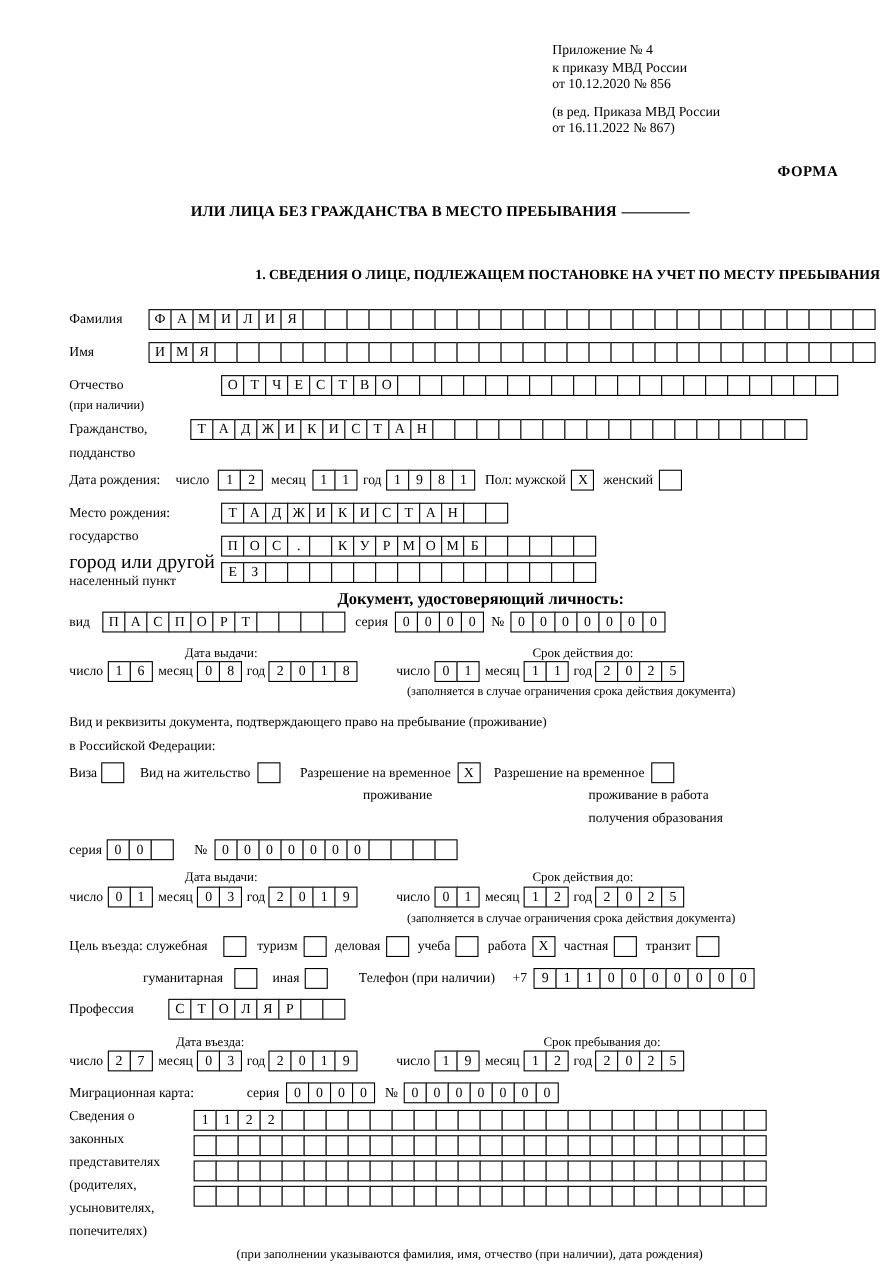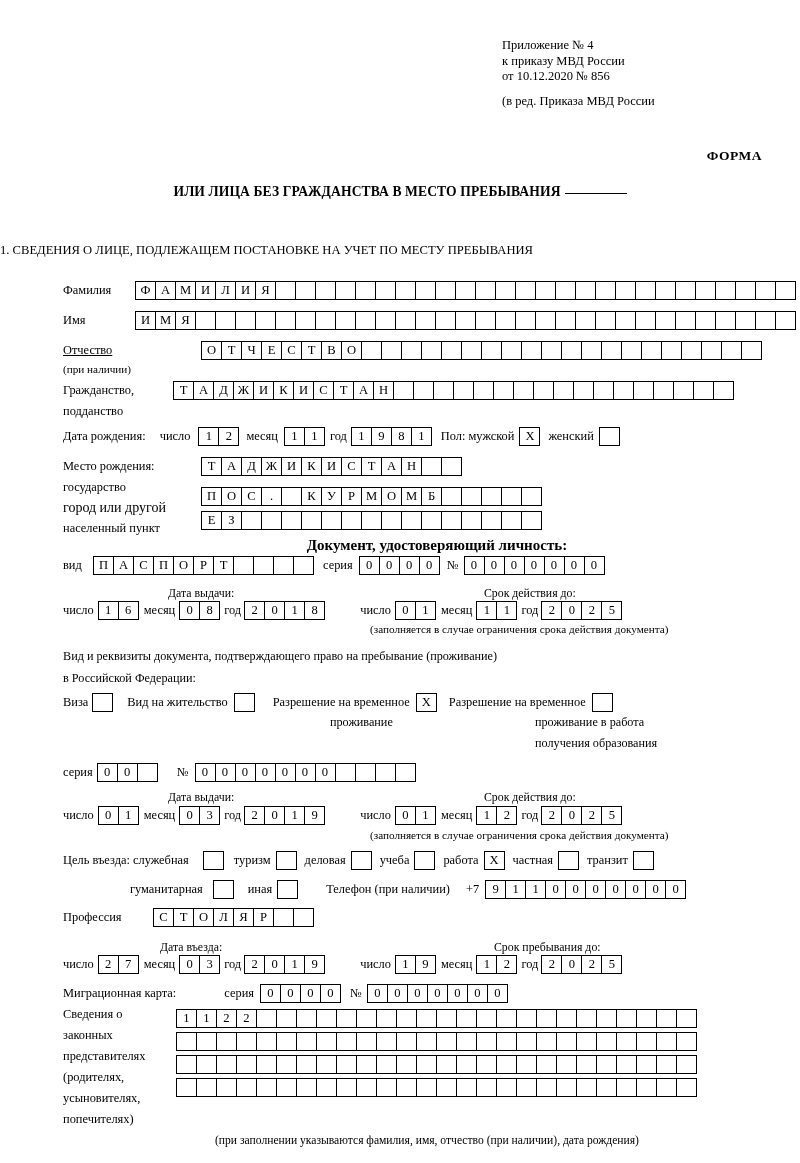--- a/index.html
+++ b/index.html
@@ -60,22 +60,22 @@
     border-bottom: 1px solid #000;
     margin-left: 4px;
     vertical-align: 2px;
   }
 
   .section1 {
     position: absolute;
     top: 243px;
     left: 0;
     width: 800px;
-    text-align: left;
-    font-weight: normal;
+    text-align: right;
+    font-weight: bold;
     font-size: 12.6px;
   }
 
   
   .row {
     position: absolute;
     display: flex;
     align-items: center;
     font-size: 12.4px;
     white-space: nowrap;
@@ -126,20 +126,21 @@
 </head>
 <body>
 
 <div class="page">
 
   <div class="hdr">
     <div>Приложение № 4</div>
     <div>к приказу МВД России</div>
     <div>от 10.12.2020 № 856</div>
     <div class="grp2">(в ред. Приказа МВД России</div>
+    <div>от 16.11.2022 № 867)</div>
   </div>
   <div class="forma">ФОРМА</div>
 
   <div class="title">
     <div>
       <span>ИЛИ ЛИЦА БЕЗ ГРАЖДАНСТВА В МЕСТО ПРЕБЫВАНИЯ</span><span class="u-line"></span>
     </div>
   </div>
 
   <div class="section1">1. СВЕДЕНИЯ О ЛИЦЕ, ПОДЛЕЖАЩЕМ ПОСТАНОВКЕ НА УЧЕТ ПО МЕСТУ ПРЕБЫВАНИЯ</div>
@@ -216,21 +217,21 @@
         <span class="cell"></span>
         <span class="cell"></span>
         <span class="cell"></span>
         <span class="cell"></span>
         <span class="cell"></span>
         <span class="cell"></span>
       </span>
   </div>
 
   <div class="row" style="top:341px; left:63px;">
-    <span class="lbl" style="width:138px;text-decoration:underline;">Отчество</span>
+    <span class="lbl" style="width:138px;">Отчество</span>
     <span class="cells" id="c-patronymic">
         <span class="cell">О</span>
         <span class="cell">Т</span>
         <span class="cell">Ч</span>
         <span class="cell">Е</span>
         <span class="cell">С</span>
         <span class="cell">Т</span>
         <span class="cell">В</span>
         <span class="cell">О</span>
         <span class="cell"></span>
@@ -351,21 +352,21 @@
         <span class="cell">О</span>
         <span class="cell">М</span>
         <span class="cell">Б</span>
         <span class="cell"></span>
         <span class="cell"></span>
         <span class="cell"></span>
         <span class="cell"></span>
         <span class="cell"></span>
       </span>
   </div>
-  <div class="note" style="top:500px; left:63px; font-size:14px;">город или другой</div>
+  <div class="note" style="top:500px; left:63px; font-size:18px;">город или другой</div>
   <div class="row" style="top:511px; left:201px;">
     <span class="cells" id="c-bpcity2">
         <span class="cell">Е</span>
         <span class="cell">З</span>
         <span class="cell"></span>
         <span class="cell"></span>
         <span class="cell"></span>
         <span class="cell"></span>
         <span class="cell"></span>
         <span class="cell"></span>

